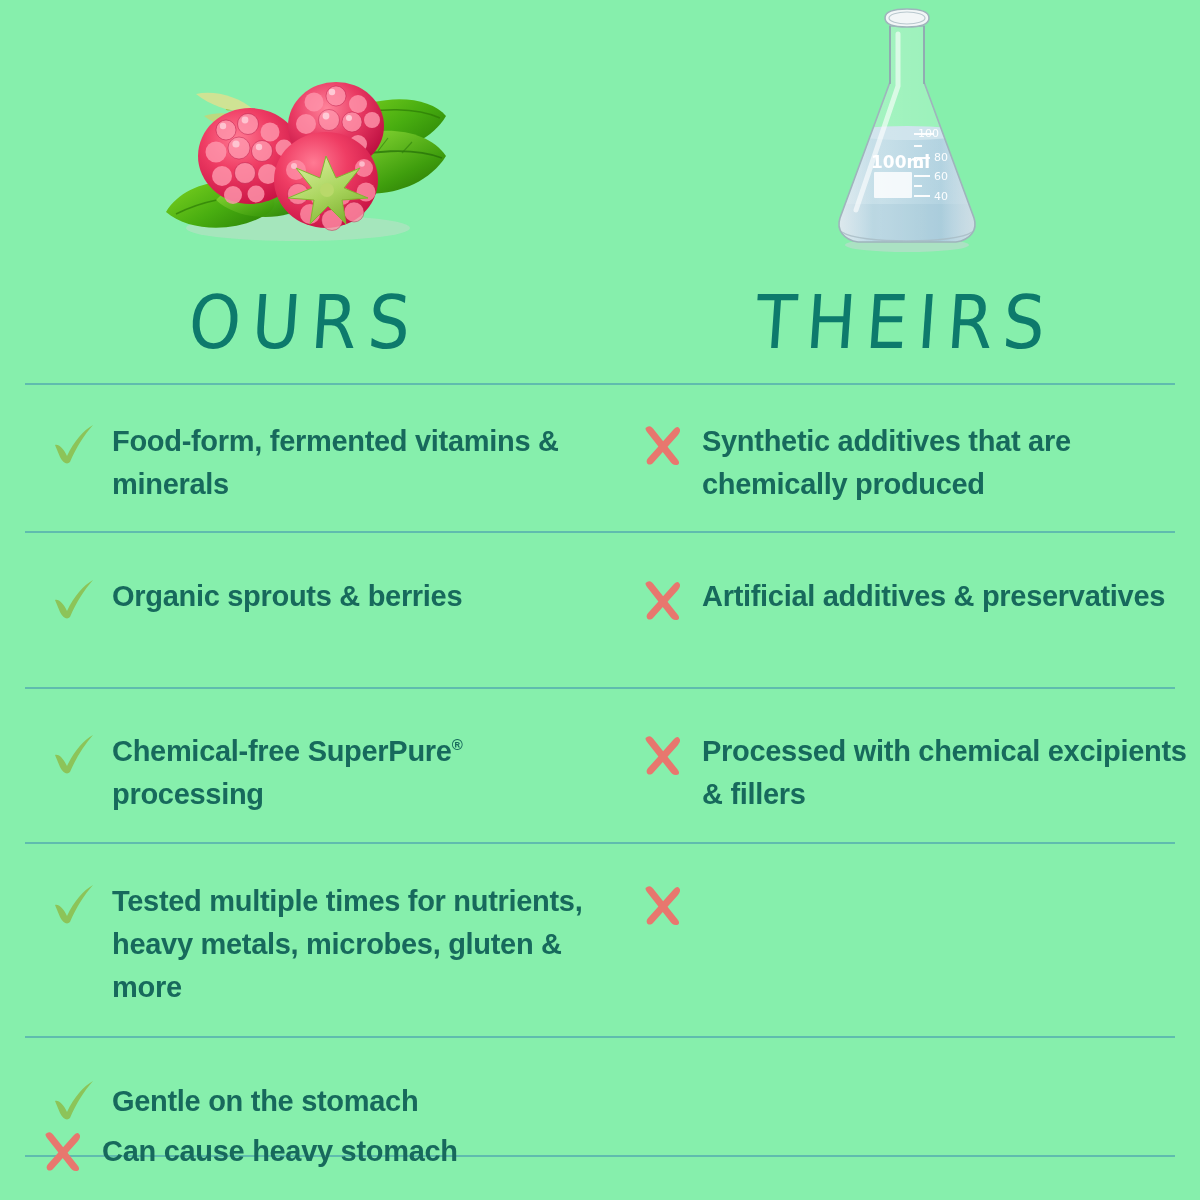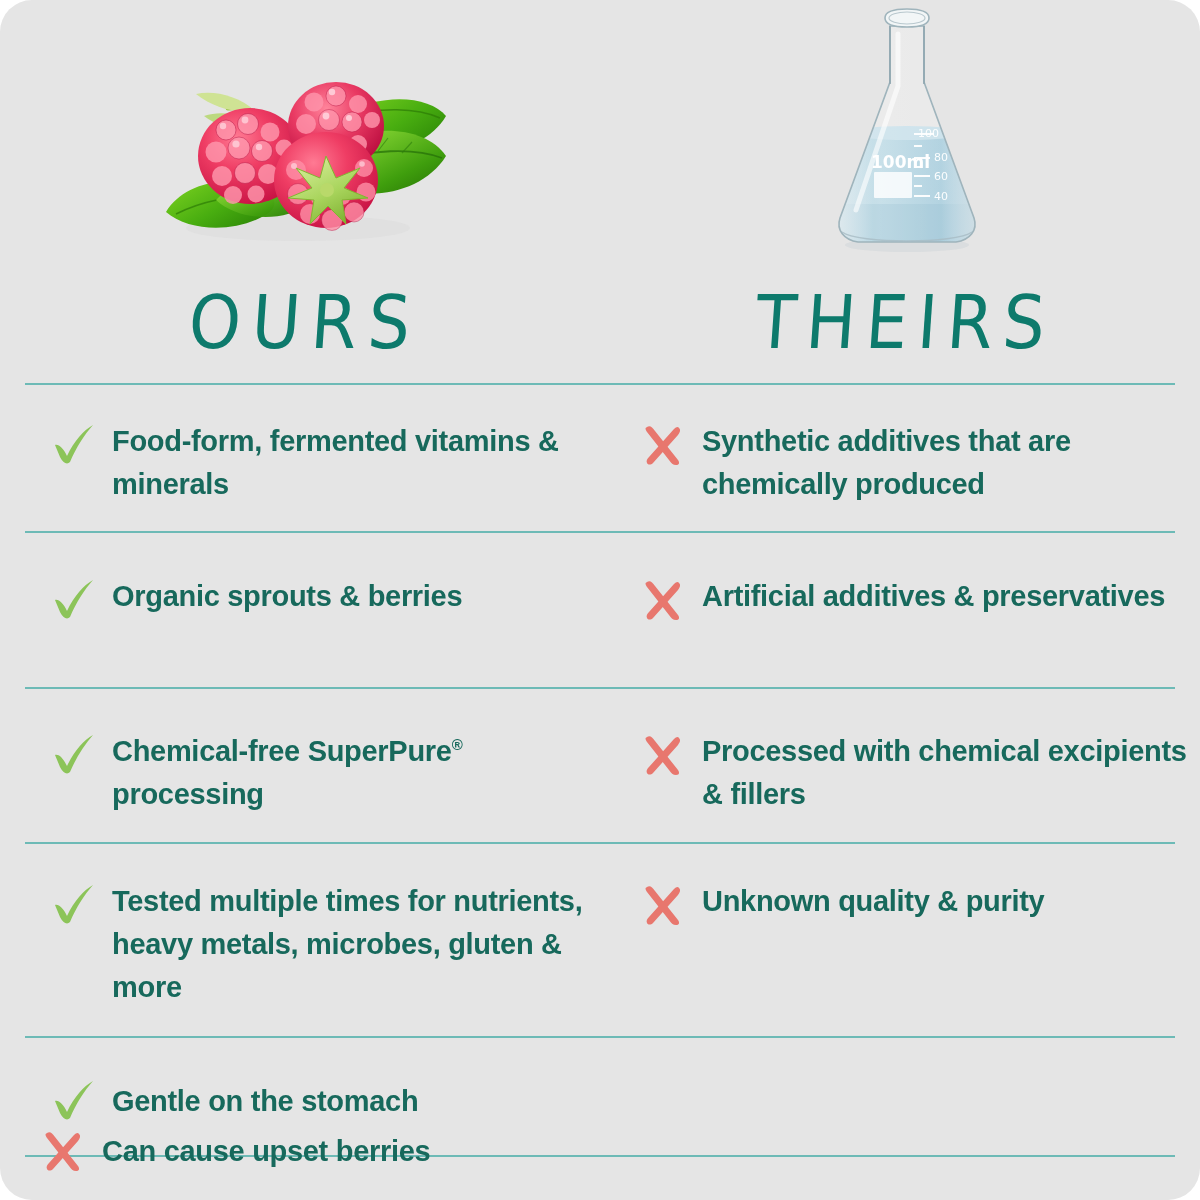--- a/index.html
+++ b/index.html
@@ -10,22 +10,21 @@
     height: 1200px;
     background: #ffffff;
     font-family: "Liberation Sans", sans-serif;
     overflow: hidden;
   }
 
   .page {
     position: relative;
     width: 1200px;
     height: 1200px;
-    background: #e5e5e5;
-    border-radius: 32px;
+    background: #86efac;
   }
 
   
   .hero {
     position: relative;
     width: 1200px;
     height: 270px;
   }
 
   .hero-cell {
@@ -454,38 +453,37 @@
         </span>
         <span class="item-text">Tested multiple times for nutrients, heavy metals, microbes, gluten &amp; more</span>
       </div>
       <div class="cell right">
         <span class="mark">
           <svg viewBox="0 0 50 50">
             <path d="M9 8 C12 6 14 8 17 12 L40 41 C42 44 41 46 38 46 C35 46 33 44 31 41 L9 13 C7 10 7 9 9 8 Z" fill="#e8776e"></path>
             <path d="M41 9 C43 11 42 13 40 16 L15 44 C13 46 10 46 9 44 C8 42 9 40 11 38 L36 10 C38 8 40 7 41 9 Z" fill="#e8776e"></path>
           </svg>
         </span>
-        <span class="item-text">Unknown quality &amp; purity</span>
       </div>
     </div>
 
     <div class="row row-5">
       <div class="cell left">
         <span class="mark">
           <svg viewBox="0 0 50 50">
             <path d="M7 26 C11 25 15 29 19 37 C26 22 36 11 45 6 C36 16 28 29 22 43 C19 46 15 44 12 38 Z" fill="#8cc459"></path>
           </svg>
         </span>
         <span class="item-text">Gentle on the stomach</span>
       </div>
       <div class="cell right">
         <span class="mark">
           <svg viewBox="0 0 50 50">
             <path d="M9 8 C12 6 14 8 17 12 L40 41 C42 44 41 46 38 46 C35 46 33 44 31 41 L9 13 C7 10 7 9 9 8 Z" fill="#e8776e"></path>
             <path d="M41 9 C43 11 42 13 40 16 L15 44 C13 46 10 46 9 44 C8 42 9 40 11 38 L36 10 C38 8 40 7 41 9 Z" fill="#e8776e"></path>
           </svg>
         </span>
-        <span class="item-text">Can cause upset berries</span>
+        <span class="item-text">Can cause heavy stomach</span>
       </div>
     </div>
 
   </div>
 </div>
 
 </body></html>

